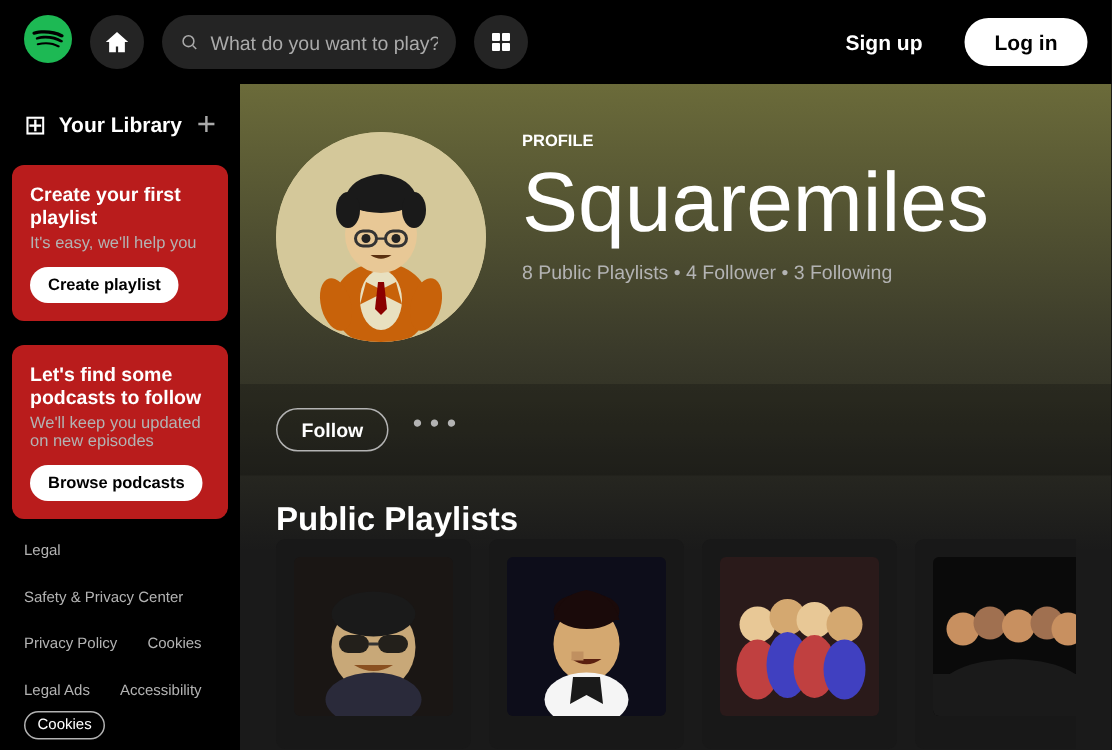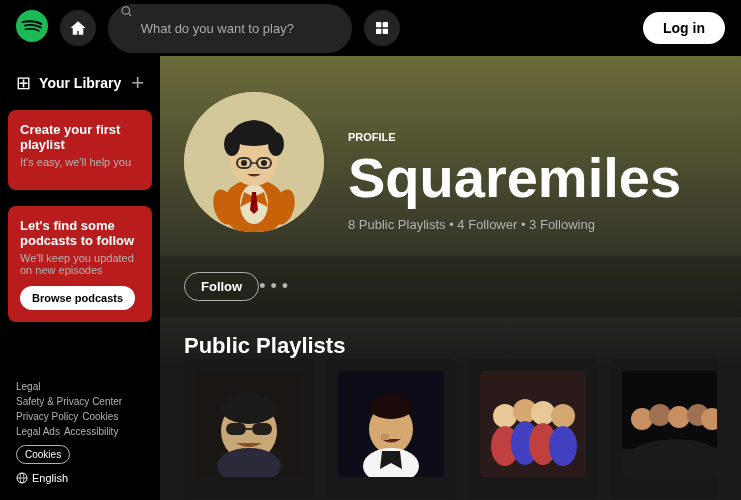--- a/index.html
+++ b/index.html
@@ -36,24 +36,25 @@
       background: #242424;
       display: flex;
       align-items: center;
       justify-content: center;
       cursor: pointer;
       flex-shrink: 0;
     }
     .search-bar {
       flex: 1;
       max-width: 360px;
-      height: 49px;
+      height: 36px;
       background: #242424;
       border-radius: 50px;
       display: flex;
+      align-items: center;
       padding: 0 12px;
       gap: 8px;
     }
     .search-bar input {
       background: none;
       border: none;
       outline: none;
       color: #fff;
       font-size: 13px;
       width: 100%;
@@ -161,21 +162,21 @@
       border-radius: 50px;
       cursor: pointer;
     }
     .sidebar-footer {
       margin-top: auto;
       padding: 8px 16px;
     }
     .sidebar-footer-links {
       display: flex;
       flex-wrap: wrap;
-      gap: 4px;
+      gap: 20px;
       margin-bottom: 8px;
     }
     .sidebar-footer-links a {
       color: #b3b3b3;
       font-size: 10px;
       text-decoration: none;
     }
     .cookies-btn {
       background: none;
       border: 1px solid #b3b3b3;
@@ -202,21 +203,21 @@
     .content {
       flex: 1;
       overflow-y: auto;
       background: linear-gradient(180deg, #6b6b3a 0%, #3a3a2a 40%, #1a1a1a 70%);
     }
     .content::-webkit-scrollbar { display: none; }
 
     
     .profile-header {
       display: flex;
-      align-items: flex-end;
+      align-items: flex-start;
       padding: 32px 24px 24px;
       gap: 24px;
       min-height: 200px;
     }
     .profile-avatar {
       width: 140px;
       height: 140px;
       border-radius: 50%;
       background: #d4c89a;
       flex-shrink: 0;
@@ -230,37 +231,38 @@
     }
     .profile-type {
       font-size: 11px;
       font-weight: 700;
       text-transform: uppercase;
       color: #fff;
       margin-bottom: 4px;
     }
     .profile-name {
       font-size: 56px;
-      font-weight: 700;
+      font-weight: 400;
       line-height: 1.1;
       margin-bottom: 8px;
     }
     .profile-meta {
       font-size: 13px;
       color: #fff;
     }
     .profile-meta span {
       color: #b3b3b3;
     }
 
     
     .profile-actions {
       padding: 16px 24px;
       display: flex;
-      align-items: center;
+      align-items: flex-start;
+      gap: 16px;
       background: rgba(0,0,0,0.2);
     }
     .follow-btn {
       background: none;
       border: 1px solid #b3b3b3;
       color: #fff;
       font-size: 13px;
       font-weight: 700;
       padding: 6px 16px;
       border-radius: 50px;
@@ -343,37 +345,39 @@
     <svg width="16" height="16" viewBox="0 0 24 24" fill="white">
       <rect x="3" y="3" width="8" height="8" rx="1"></rect>
       <rect x="13" y="3" width="8" height="8" rx="1"></rect>
       <rect x="3" y="13" width="8" height="8" rx="1"></rect>
       <rect x="13" y="13" width="8" height="8" rx="1"></rect>
     </svg>
   </div>
 
   <div class="nav-spacer"></div>
 
+  <button class="nav-signup">Sign up</button>
   <button class="nav-login">Log in</button>
 </nav>
 
 <div class="main-area">
 
   <aside class="sidebar">
     <div class="library-header">
       <div class="library-title-wrap">
         <span class="library-icon">⊞</span>
         <span class="library-title">Your Library</span>
       </div>
       <button class="add-btn">+</button>
     </div>
 
     <div class="sidebar-card">
       <h4>Create your first playlist</h4>
       <p>It's easy, we'll help you</p>
+      <button>Create playlist</button>
     </div>
 
     <div class="sidebar-card">
       <h4>Let's find some podcasts to follow</h4>
       <p>We'll keep you updated on new episodes</p>
       <button>Browse podcasts</button>
     </div>
 
     <div class="sidebar-footer">
       <div class="sidebar-footer-links">

